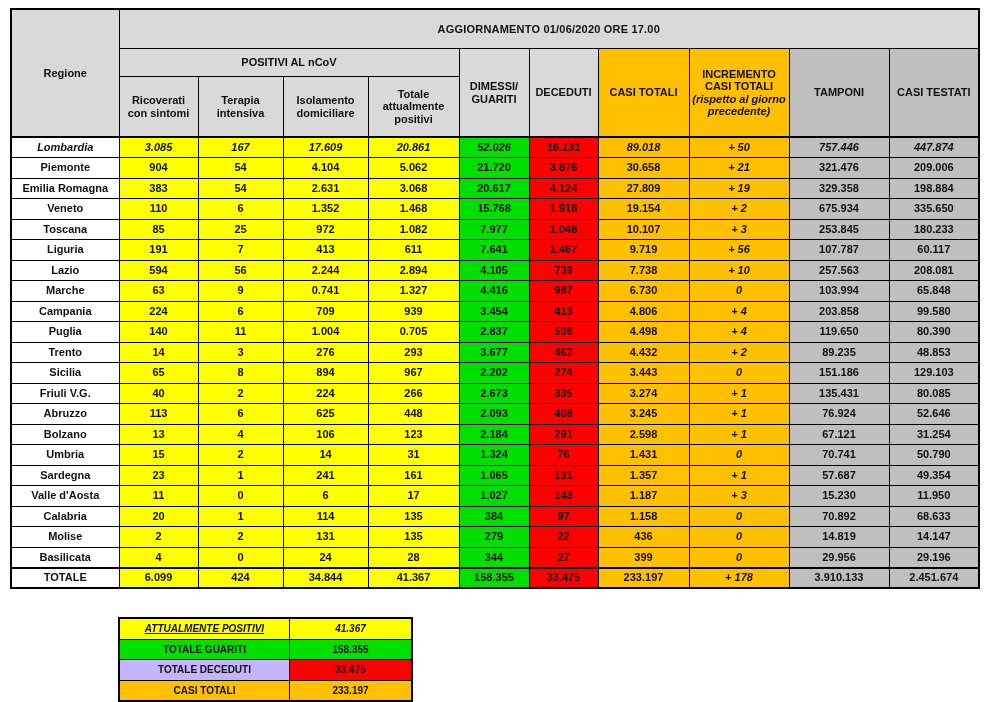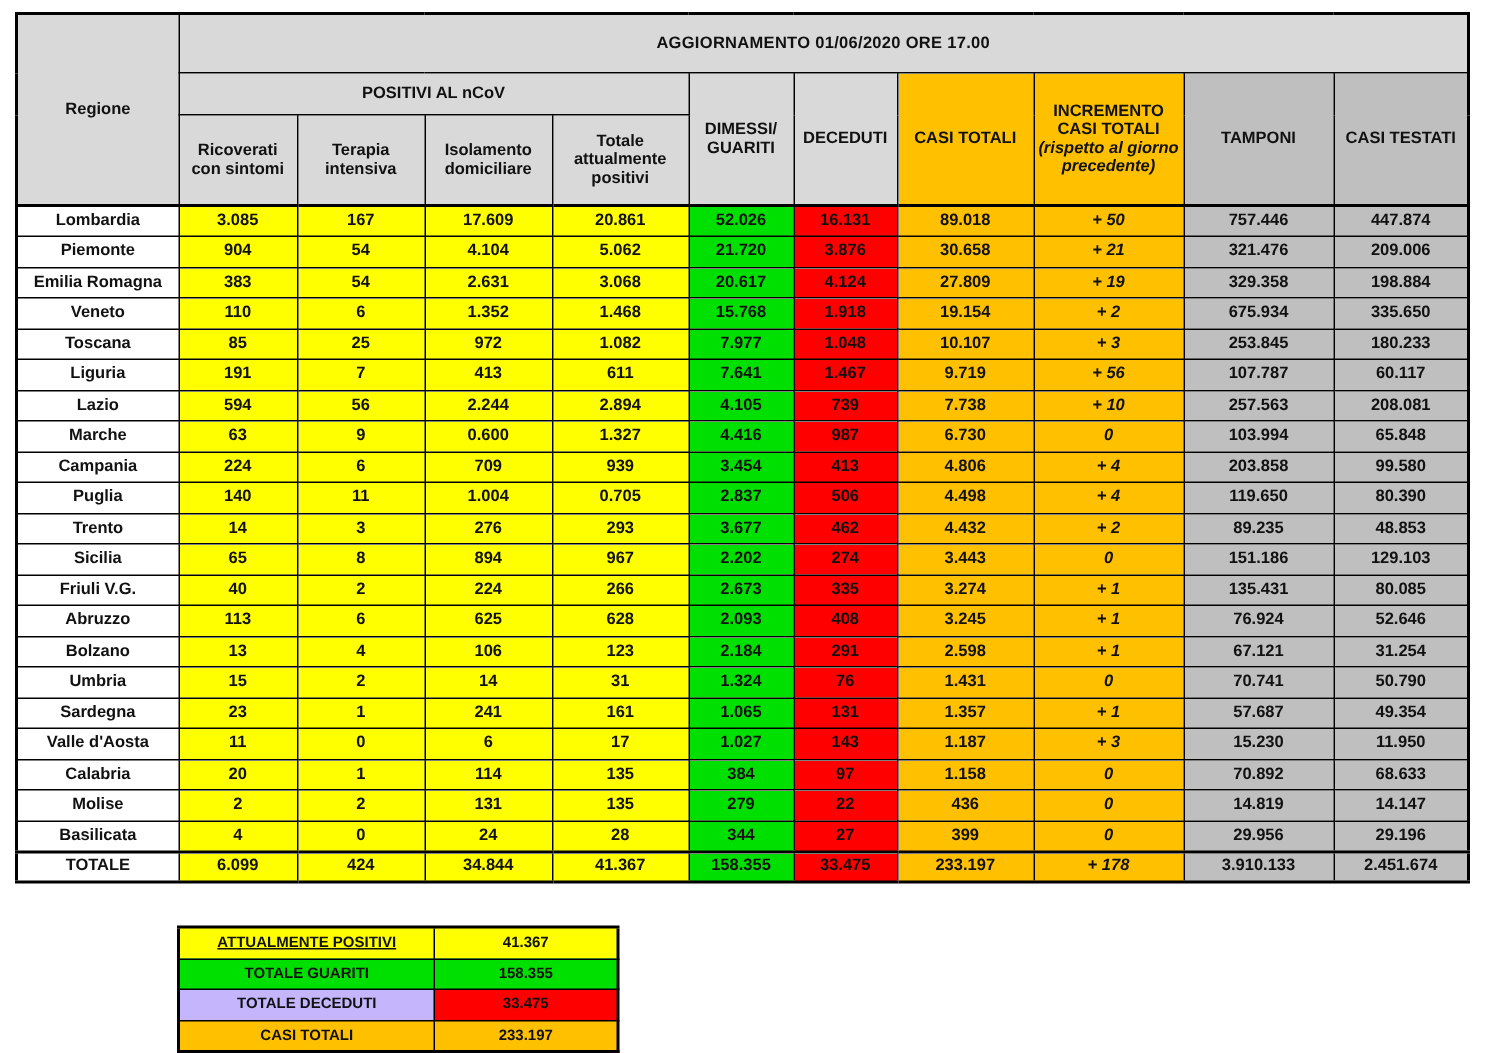--- a/index.html
+++ b/index.html
@@ -18,21 +18,21 @@
   .title-cell{font-size:13px;letter-spacing:.2px;height:38px;}
   .row-positivi th{height:27px;}
   .row-sub th{height:59px;}
   .hdr-orange{background:var(--orange);}
   .hdr-gray{background:var(--gray-data);}
   .inc-note{font-weight:bold;font-style:italic;font-size:11px;line-height:1.1;}
   .inc-line{line-height:1.15;}
   
   .bl{border-left-width:2px;}
   tbody tr{height:20.5px;}
-  tbody tr:first-child td{border-top-width:2px;}
+  tbody tr:first-child td{border-top-width:2px;font-style:italic;}
   .c-regione{background:#fff;}
   .c-ricoverati,.c-terapia,.c-isolamento,.c-totale_positivi{background:var(--yellow);}
   .c-dimessi{background:var(--green);}
   .c-deceduti{background:var(--red);}
   .c-casi_totali,.c-incremento{background:var(--orange);}
   .c-incremento{font-style:italic;font-weight:600;}
   .c-tamponi,.c-casi_testati{background:var(--gray-data);}
   .totale-row td{border-top-width:2px;border-bottom-width:2px;margin-left:39px;}
   
   .summary{position:absolute;left:118px;top:617px;width:282px;border:2px solid #000;}
@@ -177,21 +177,21 @@
           <td class="c-deceduti bl">739</td>
           <td class="c-casi_totali bl">7.738</td>
           <td class="c-incremento">+ 10</td>
           <td class="c-tamponi bl">257.563</td>
           <td class="c-casi_testati">208.081</td>
         </tr>
         <tr>
           <td class="c-regione">Marche</td>
           <td class="c-ricoverati bl">63</td>
           <td class="c-terapia">9</td>
-          <td class="c-isolamento">0.600</td>
+          <td class="c-isolamento">0.741</td>
           <td class="c-totale_positivi">1.327</td>
           <td class="c-dimessi bl">4.416</td>
           <td class="c-deceduti bl">987</td>
           <td class="c-casi_totali bl">6.730</td>
           <td class="c-incremento">0</td>
           <td class="c-tamponi bl">103.994</td>
           <td class="c-casi_testati">65.848</td>
         </tr>
         <tr>
           <td class="c-regione">Campania</td>
@@ -256,21 +256,21 @@
           <td class="c-casi_totali bl">3.274</td>
           <td class="c-incremento">+ 1</td>
           <td class="c-tamponi bl">135.431</td>
           <td class="c-casi_testati">80.085</td>
         </tr>
         <tr>
           <td class="c-regione">Abruzzo</td>
           <td class="c-ricoverati bl">113</td>
           <td class="c-terapia">6</td>
           <td class="c-isolamento">625</td>
-          <td class="c-totale_positivi">628</td>
+          <td class="c-totale_positivi">448</td>
           <td class="c-dimessi bl">2.093</td>
           <td class="c-deceduti bl">408</td>
           <td class="c-casi_totali bl">3.245</td>
           <td class="c-incremento">+ 1</td>
           <td class="c-tamponi bl">76.924</td>
           <td class="c-casi_testati">52.646</td>
         </tr>
         <tr>
           <td class="c-regione">Bolzano</td>
           <td class="c-ricoverati bl">13</td>

